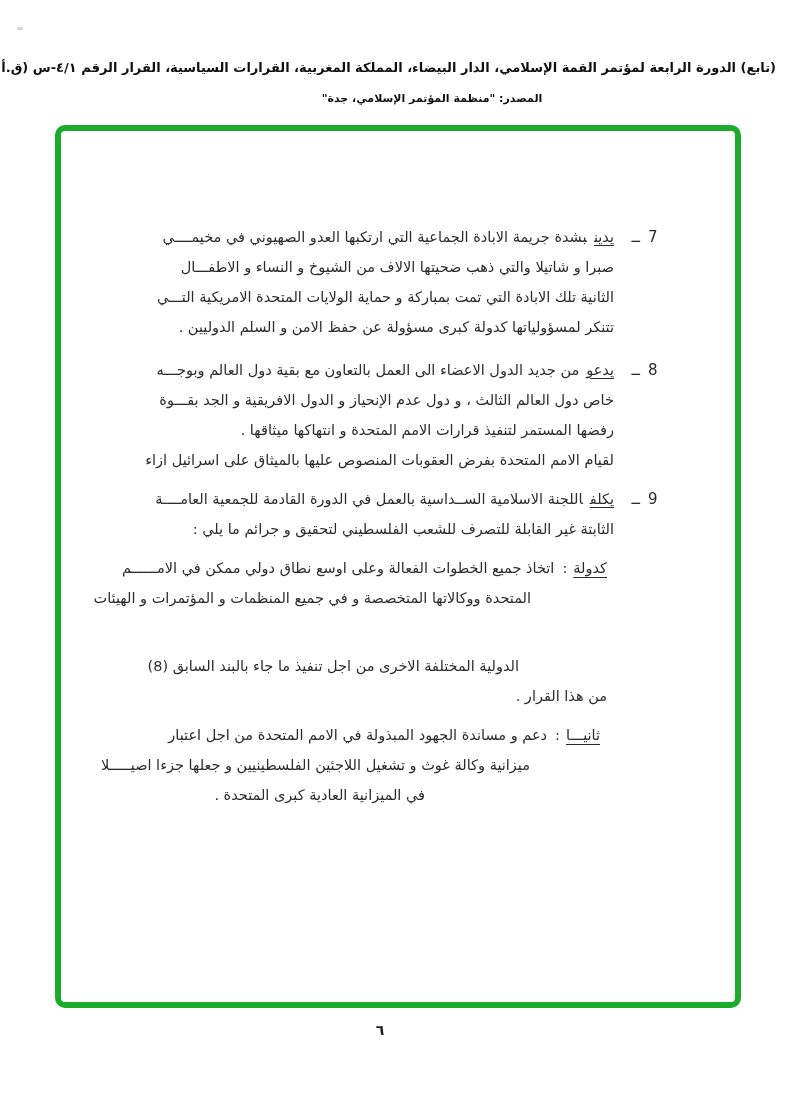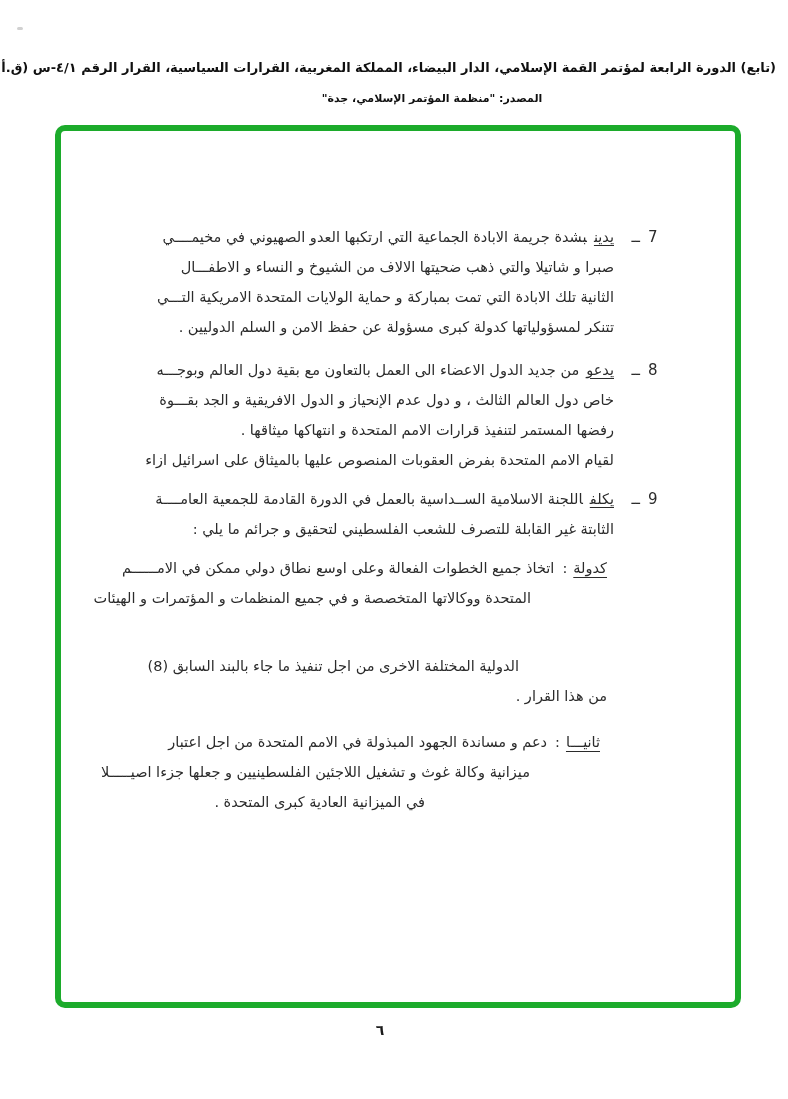--- a/index.html
+++ b/index.html
@@ -31,21 +31,21 @@
   .dash{width:18px;line-height:30px;flex:none;}
   .lines{flex:1;min-width:0;}
   .line{height:30px;line-height:30px;white-space:nowrap;text-align:right;}
   .lead{text-decoration:underline;text-underline-offset:3px;margin-left:7px;}
   .label{text-decoration:underline;text-underline-offset:4px;margin-left:6px;}
   .sep{margin-left:8px;}
   .para8{margin-top:13px;}
   .para9{margin-top:9px;}
   .section{margin-right:55px;}
   .section-first{margin-top:9px;}
-  .section-second{margin-top:16px;margin-right:62px;}
+  .section-second{margin-top:9px;margin-right:62px;}
   .section-first .c1{margin-right:76px;}
   .section-first .c2{margin-right:88px;margin-top:38px;}
   .section-first .c3{}
   .section-second .c1{margin-right:70px;}
   .section-second .c2{margin-right:175px;}
   .page-num{
     position:absolute;top:1022px;left:368px;width:24px;text-align:center;
     font-size:14px;font-weight:bold;color:#1a1a1a;
   }
 </style>

